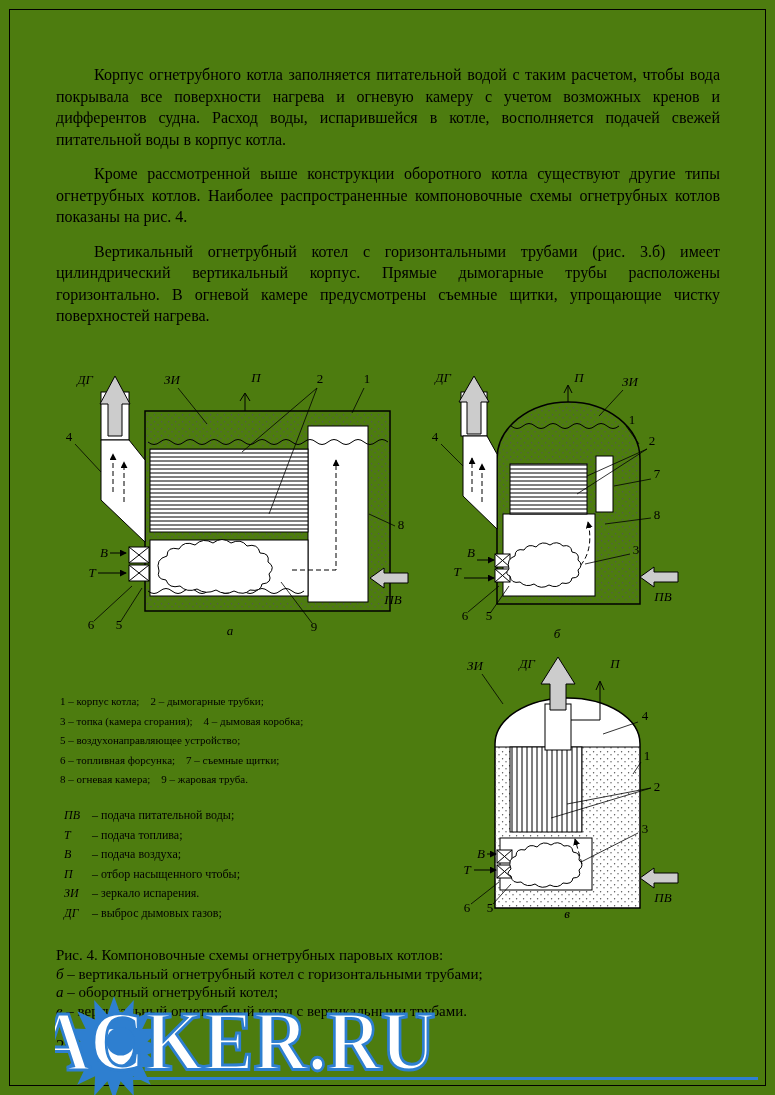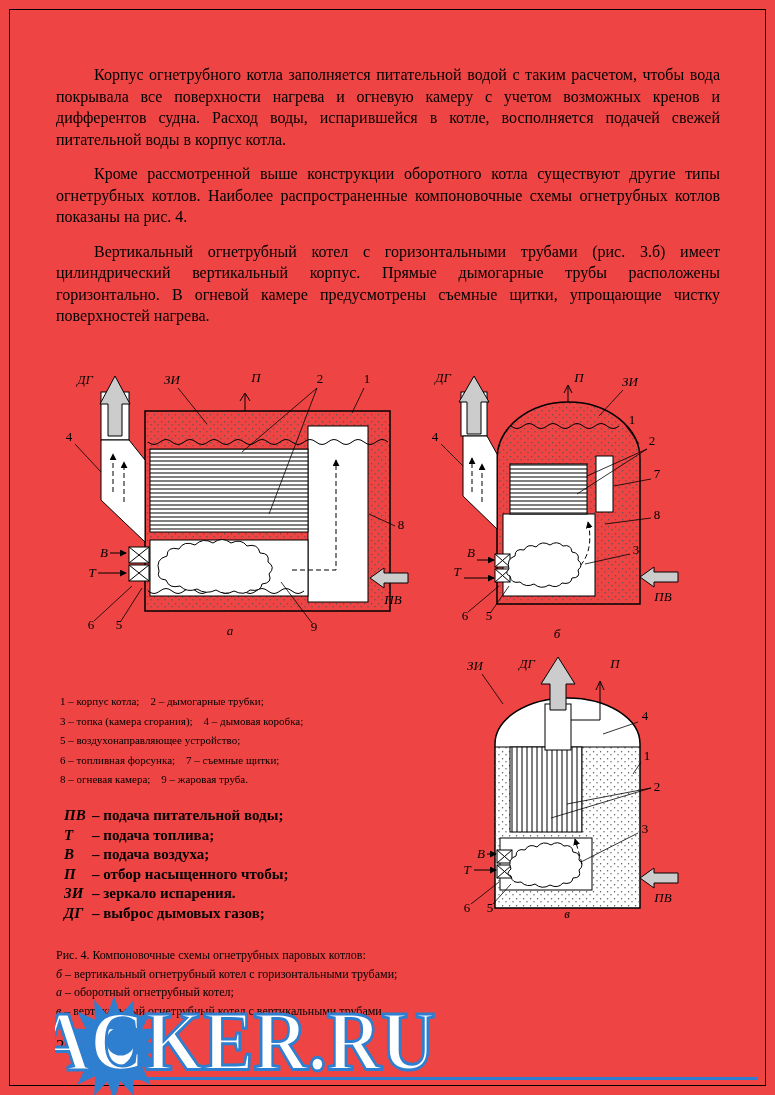--- a/index.html
+++ b/index.html
@@ -1,35 +1,35 @@
 <!DOCTYPE html>
 <html><head>
 <meta charset="utf-8">
 <style>
   * { margin:0; padding:0; box-sizing:border-box; }
   html,body { background:#fff; }
   body { width:775px; height:1095px; font-family:"Liberation Serif", serif; color:#000; position:relative; }
-  .page { position:relative; width:775px; height:1095px; background:#ef4444; overflow:hidden; }
+  .page { position:relative; width:775px; height:1095px; background:#4d7c0f; overflow:hidden; }
   .frame { position:absolute; left:9px; top:9px; right:9px; bottom:9px; border:1.5px solid #000; }
 
   .body-text { position:absolute; left:56px; top:64px; width:664px; font-size:16px; line-height:21.5px; text-align:justify; }
   .body-text p { text-indent:38px; margin-bottom:13px; }
 
   .fig { position:absolute; z-index:1; }
   svg text { font-family:"Liberation Serif", serif; font-size:13px; fill:#000; text-anchor:middle; }
   svg text.it { font-style:italic; }
   .leader { stroke:#000; stroke-width:0.8; }
   .dash { stroke:#000; stroke-width:1; fill:none; stroke-dasharray:5 3; }
   .thin { stroke:#000; stroke-width:1; fill:none; }
   .blockarrow { fill:#ccc; stroke:#000; stroke-width:1; }
 
   .legend-block { position:absolute; left:60px; top:692px; font-size:11px; line-height:19.5px; }
-  .abbr-block { position:absolute; left:64px; top:806px; font-size:15px; line-height:19.5px;font-weight:bold; }
+  .abbr-block { position:absolute; left:64px; top:806px; font-size:12px; line-height:19.5px; }
   .abbr-key { display:inline-block; min-width:28px; font-style:italic; }
-  .caption-block { position:absolute; left:56px; top:946px; font-size:12px; line-height:18.5px; }
+  .caption-block { position:absolute; left:56px; top:946px; font-size:15px; line-height:18.5px; }
   .cap-letter { font-style:italic; }
   .page-number { position:absolute; left:56px; top:1036px; font-size:17px; }
 
   .watermark { position:absolute; left:0; top:990px; width:775px; height:105px; z-index:5; }
   .wm-star { position:absolute; left:62px; top:6px; }
   .wm-textsvg { position:absolute; left:55px; top:0; }
   .wm-text { font-family:"Liberation Serif", serif; font-weight:bold; font-size:84px; fill:#fff; }
 </style>
 </head>
 <body>

